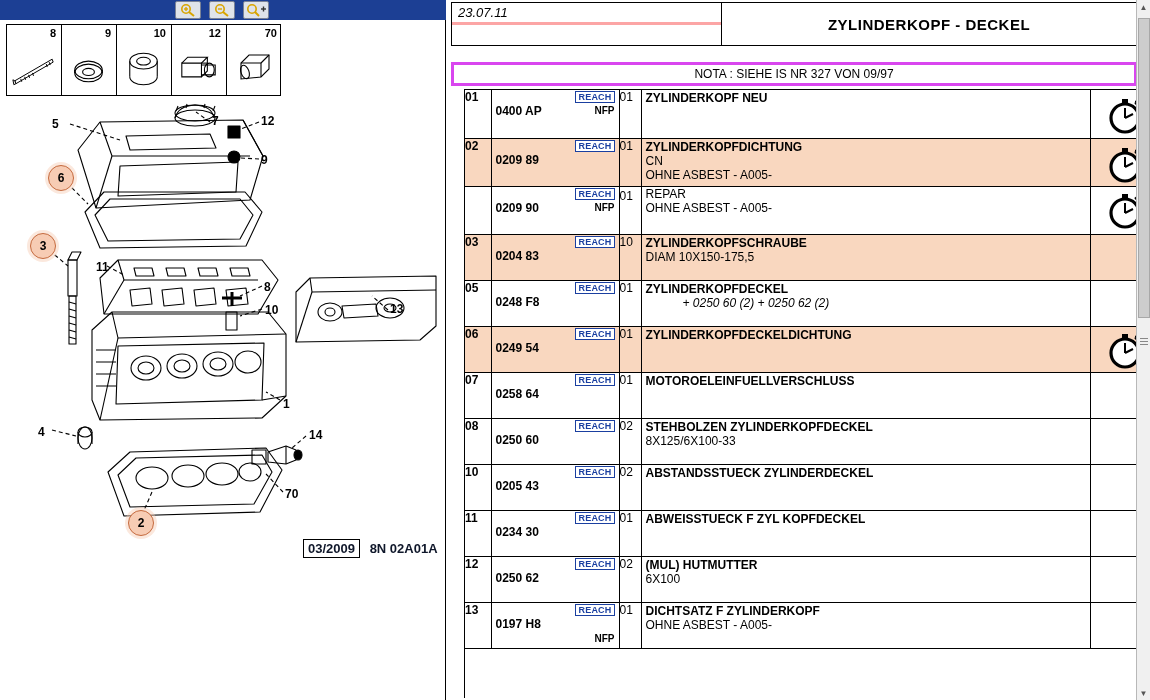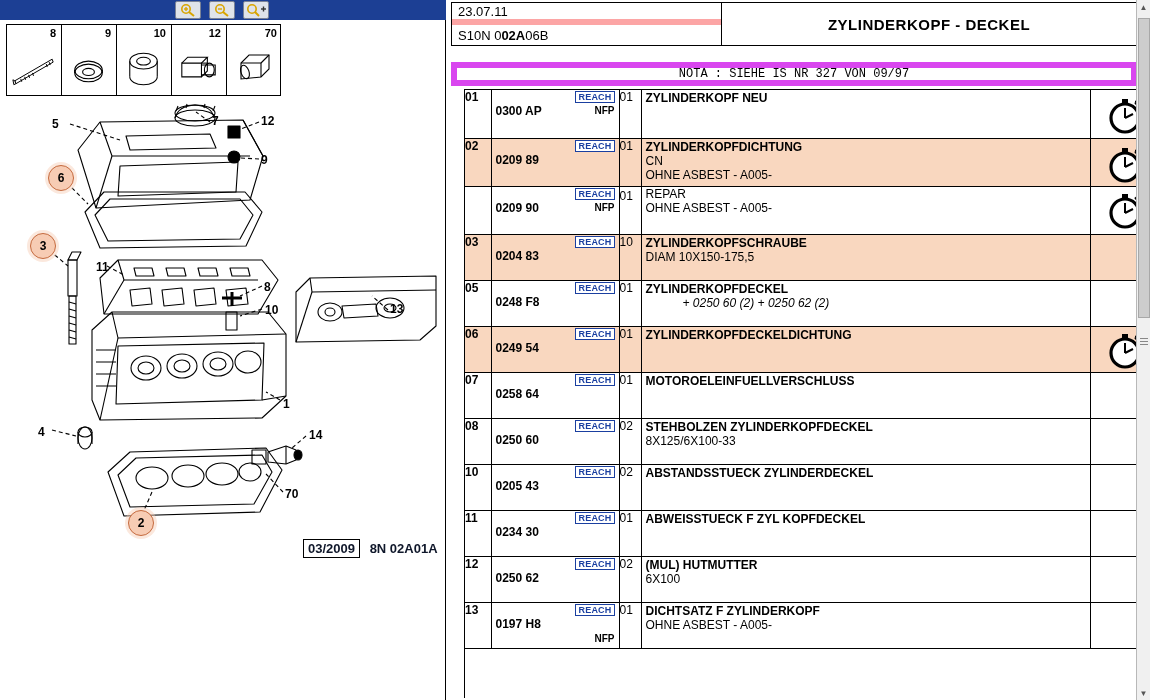--- a/index.html
+++ b/index.html
@@ -78,32 +78,32 @@
   #rheader {
     position: absolute; left: 4px; top: 2px; width: 686px; height: 44px;
     border: 1px solid #000;
     display: flex;
   }
   #rheader .hleft { width: 270px; border-right: 1px solid #000; }
   #rheader .hrow {
     height: 21px; display: flex; align-items: center; padding-left: 6px;
     font-size: 13px; color: #000;
   }
-  #rheader .hrow.top { border-bottom: 6px solid #fca5a5; height: 22px; }
+  #rheader .hrow.top { border-bottom: 3px solid #fca5a5; height: 22px; font-style: italic; }
   #rheader .hright {
     flex: 1; display: flex; align-items: center; justify-content: center;
     font-size: 15px; font-weight: bold; letter-spacing: .5px;
   }
   .ref-bold { font-weight: bold; }
 
   #notabar {
     position: absolute; left: 4px; top: 62px; width: 686px; height: 24px;
-    border: 6px solid #d946ef;
+    border: 3px solid #d946ef;
     display: flex; align-items: center; justify-content: center;
-    font-size: 12px; color: #000; font-family: Liberation Mono, monospace;
+    font-size: 12px; color: #000;
   }
 
   #tablewrap {
     position: absolute; left: 17px; top: 89px; width: 686px; height: 609px;
     border-left: 1px solid #000; border-top: 1px solid #000;
     border-right: 1px solid #000;
     overflow: hidden;
   }
   table.parts {
     width: 100%; border-collapse: collapse; table-layout: fixed;
@@ -407,41 +407,36 @@
       <span class="boxed">03/2009</span>
       <span>8N 02A01A</span>
     </div>
   </div>
 
   <div id="right">
 
     <div id="rheader">
       <div class="hleft">
         <div class="hrow top">23.07.11</div>
-        <div class="hrow">
-          <span>S10N 0 </span>
-            <span class="ref-bold">02A</span>
-            <span> 06B</span>
-        </div>
       </div>
       <div class="hright">ZYLINDERKOPF - DECKEL</div>
     </div>
 
     <div id="notabar">NOTA : SIEHE IS NR 327 VON 09/97</div>
 
     <div id="tablewrap">
       <table class="parts">
         <tbody>
 
         <tr style="height:48px;">
           <td class="c-pos">01</td>
           <td class="c-ref">
             <div class="refline">
               <span class="reach">REACH</span>
-              <span class="refno">0300 AP</span>
+              <span class="refno">0400 AP</span>
               <span class="nfp">NFP</span>
             </div>
           </td>
           <td class="c-qty qtytop">01</td>
           <td class="c-desc">
             <div class="desc-title">ZYLINDERKOPF NEU</div>
           </td>
           <td class="c-icon">
             <span class="watch" style="top:6px;">
               <svg width="40" height="40" viewBox="0 0 40 40">

